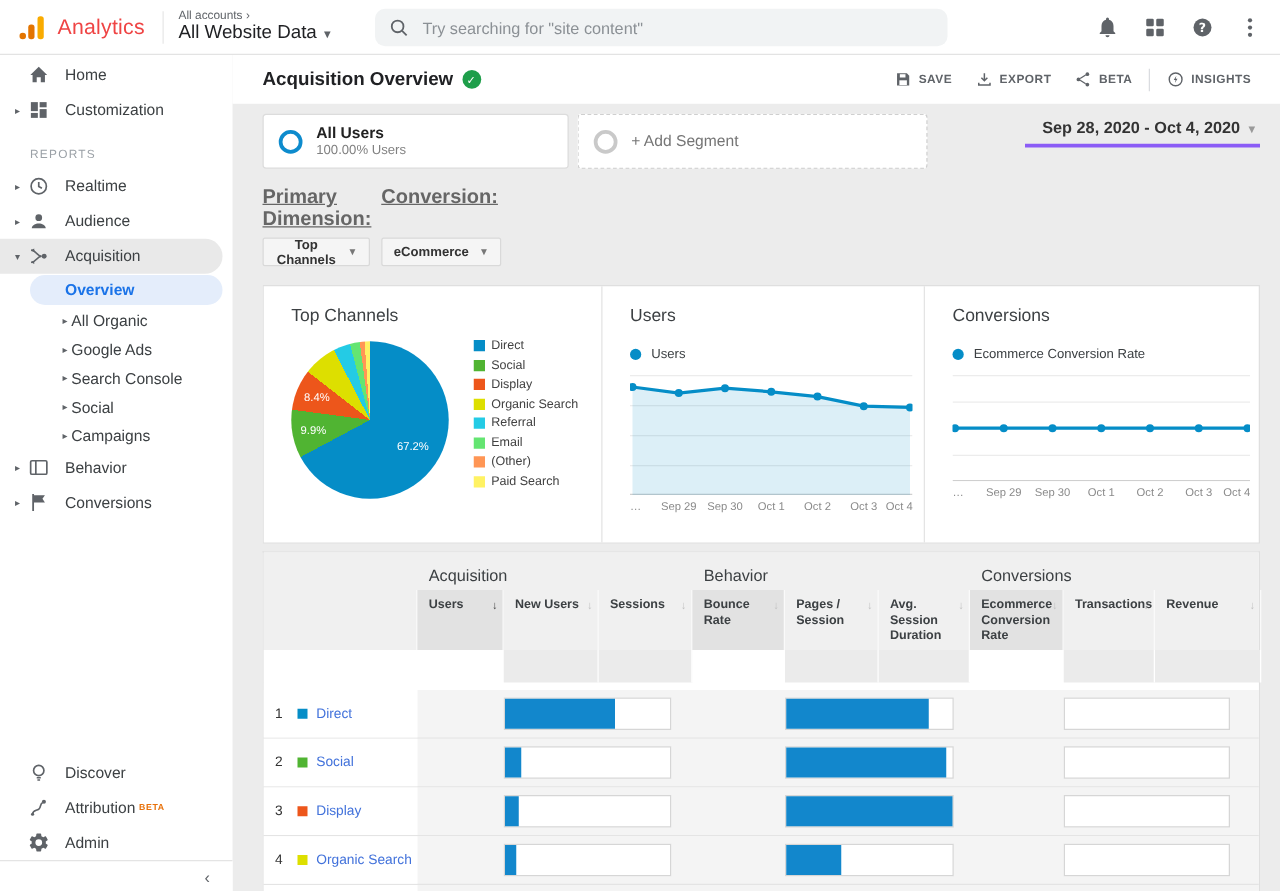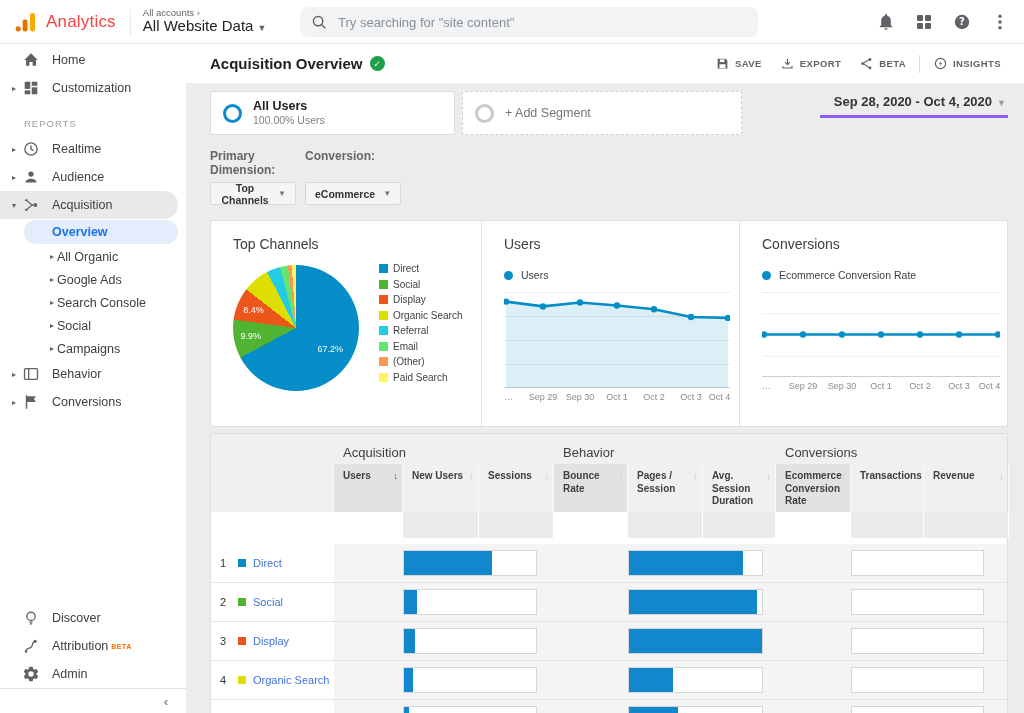--- a/index.html
+++ b/index.html
@@ -73,21 +73,21 @@
              display:flex; align-items:center; padding:0 12px; cursor:pointer; }
   .seg-add .seg-ring { border-color:#c9c9c9; }
   .seg-add-label { margin-left:11px; font-size:12.5px; color:#757575; }
   .datepicker { margin-left:auto; width:188px; cursor:pointer; }
   .date-text { font-size:13px; font-weight:bold; color:#333; text-align:right; padding:3px 2px 6px 0;
                border-bottom:3px solid #8b5cf6; }
   .date-caret { color:#9a9a9a; font-size:9px; margin-left:5px; }
 
   
   .controls { margin-top:14px; }
-  .ctrl-labels { display:flex; font-size:12px; font-weight:bold; color:#666; }
+  .ctrl-labels { display:flex; font-size:16px; font-weight:bold; color:#666;text-decoration:underline; }
   .ctrl-labels span:first-child { width:95px; }
   .ctrl-btns { display:flex; margin-top:5px; }
   .ctrl-btn { background:#f5f5f5; border:1px solid #d9d9d9; border-radius:2px; height:23px; font-size:10.5px;
               font-weight:bold; color:#333; display:flex; align-items:center; padding:0 9px; cursor:pointer;
               font-family:"Liberation Sans",sans-serif; }
   .ctrl-btn:first-child { width:86px; margin-right:9px; }
   .ctrl-btn .c-caret { margin-left:auto; padding-left:8px; font-size:8px; color:#777; }
 
   
   .chartscard { margin-top:15px; width:798px; height:207px; background:#fff; border:1px solid #dfdfdf;

